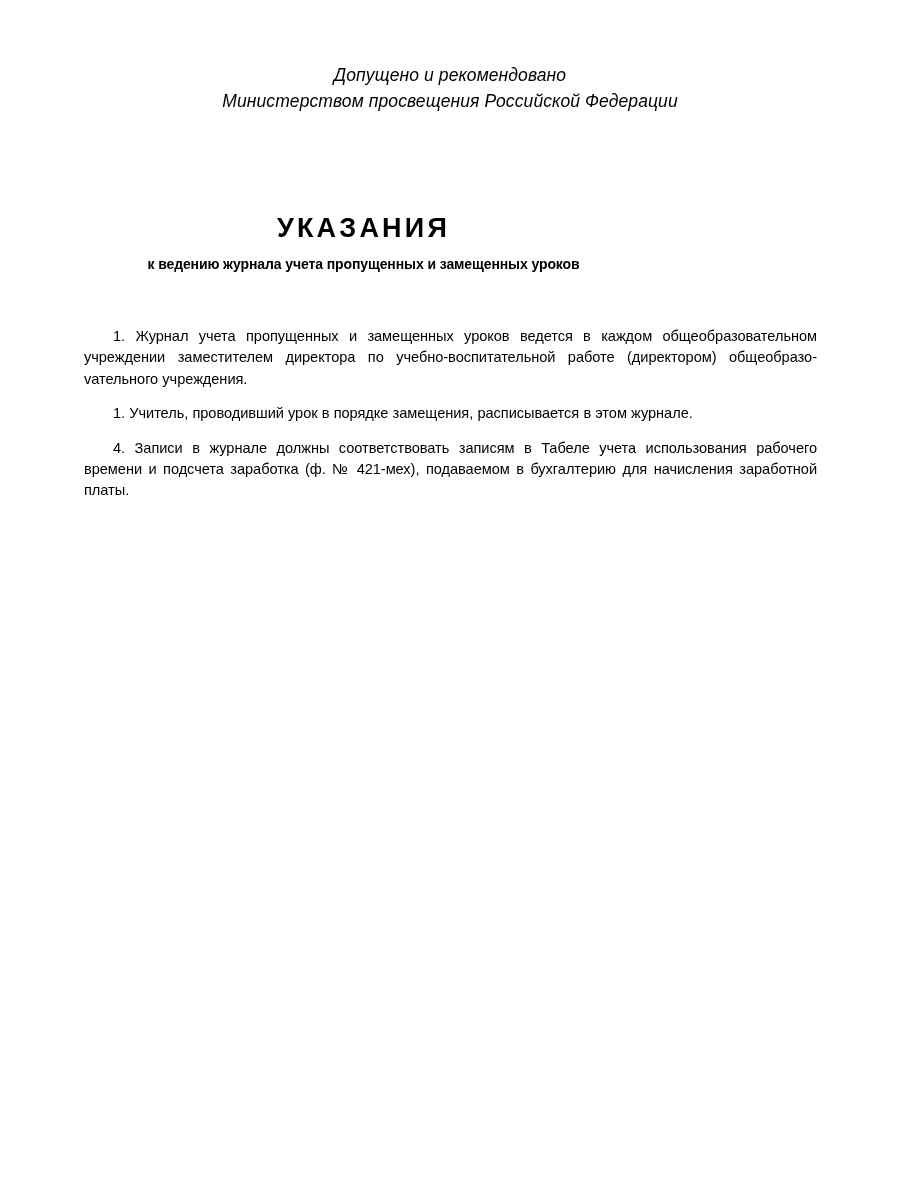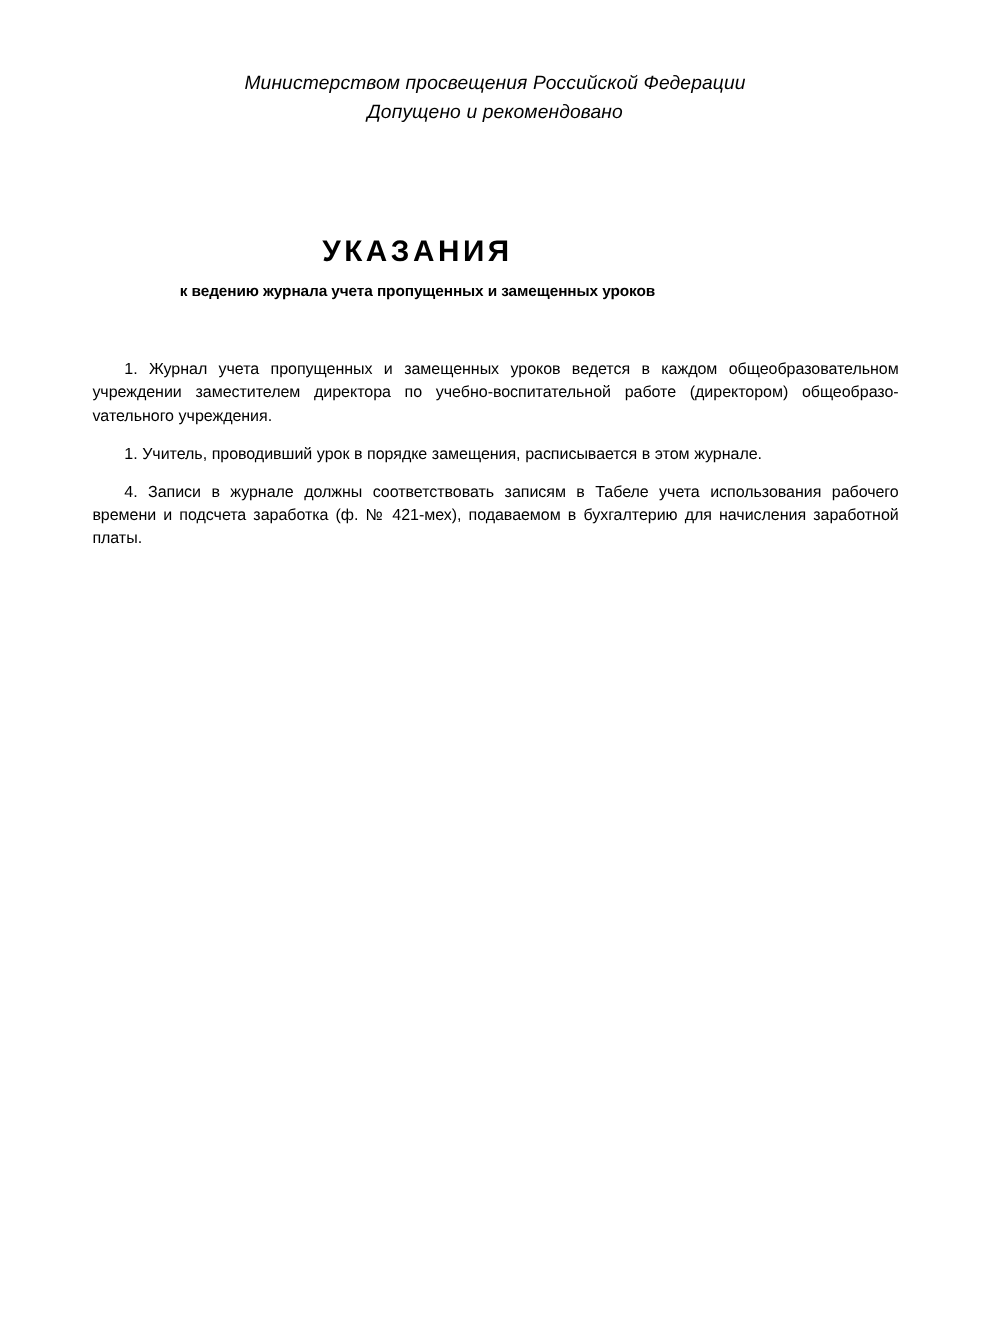--- a/index.html
+++ b/index.html
@@ -38,21 +38,21 @@
   }
   .approval .line {
     display: block;
     white-space: nowrap;
   }
 
   
   .title-block {
     position: absolute;
     top: 212px;
-    left: 16px;
+    left: 0;
     width: 727px;
     text-align: center;
   }
   .doc-title {
     display: block;
     font-size: 27px;
     font-weight: bold;
     letter-spacing: 3.2px;
     line-height: 32px;
     margin: 0;
@@ -90,22 +90,22 @@
   .para.single-line {
     text-align: left;
   }
 </style>
 </head>
 <body>
 
 <div class="page">
 
   <div class="approval">
+    <span class="line">Допущено и рекомендовано</span>
     <span class="line">Министерством просвещения Российской Федерации</span>
-    <span class="line">Допущено и рекомендовано</span>
   </div>
 
   <div class="title-block">
     <h1 class="doc-title">УКАЗАНИЯ</h1>
     <h2 class="doc-subtitle">к ведению журнала учета пропущенных и замещенных уроков</h2>
   </div>
 
   <div class="body-text">
     <p class="para">1. Журнал учета пропущенных и замещенных уроков ведется в каждом общеобразовательном учреждении заместителем директора по учебно-воспитательной работе (директором) общеобразо­vательного учреждения.</p>
     <p class="para single-line">1. Учитель, проводивший урок в порядке замещения, расписывается в этом журнале.</p>

